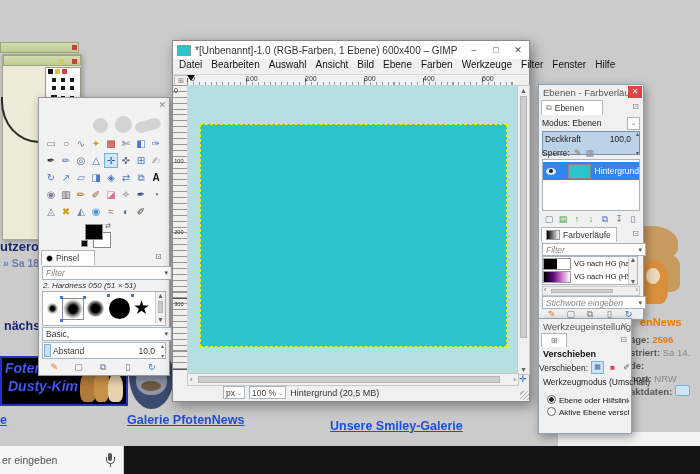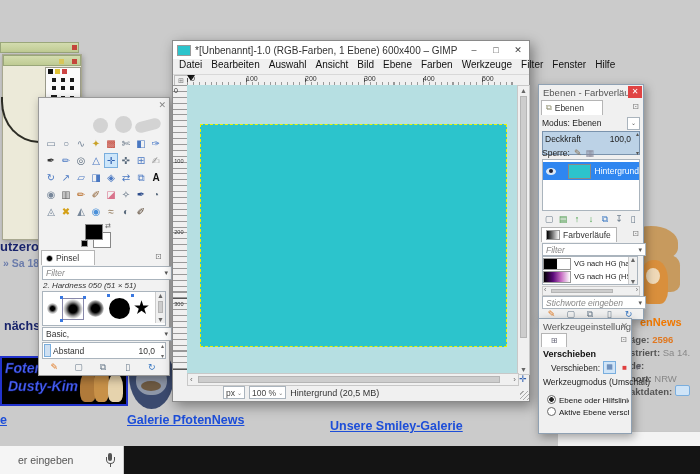--- a/index.html
+++ b/index.html
@@ -63,21 +63,21 @@
   .radio{width:7px;height:7px;border:1px solid #666;border-radius:50%;display:inline-block;
          vertical-align:-1px;margin-right:3px;background:#fff}
   .radio.on{background:radial-gradient(circle,#222 0 2px,#fff 2.6px)}
   
   .blink{font-weight:bold;color:#1d4ed8;text-decoration:underline;font-size:12.5px;white-space:nowrap}
   .navy{font-weight:bold;color:#19246b;white-space:nowrap}
   
   #taskbar{left:0;top:446px;width:700px;height:28px;background:#141414}
   #searchbox{position:absolute;left:0;top:0;width:123px;height:28px;background:#f5f5f5;border-right:1px solid #ccc;
              display:flex;align-items:center}
-  #search-text{font-size:10.5px;color:#555;margin-left:18px;flex:1;white-space:nowrap;overflow:hidden}
+  #search-text{font-size:10.5px;color:#555;margin-left:2px;flex:1;white-space:nowrap;overflow:hidden}
   
   .retrobar{background:linear-gradient(#d3dcae,#bfcb93);border:1px solid #9aa77a;height:11px}
   .dotgrid{display:grid;grid-template-columns:repeat(3,1fr);justify-items:center;align-items:center}
   .dot{width:4px;height:4px;background:#1a1a1a}
 </style>
 </head>
 <body>
 
 <div id="screen">
 
@@ -422,21 +422,21 @@
   </div>
 
   <div class="abs" id="tooloptions">
     <div class="panel-title">Werkzeugeinstellungen</div>
     <span class="closex">✕</span>
     <div class="abs tab" style="left:2px;top:14px;width:16px;height:13px;justify-content:center">
       <span style="font-size:8px;color:#667">⊞</span>
     </div>
     <span class="abs" style="right:4px;top:16px;font-size:8px;color:#777">⊡</span>
     <div class="abs" style="left:4px;top:30px;font-size:9px;font-weight:bold;color:#111">Verschieben</div>
-    <div class="abs" style="left:12px;top:42px;height:13px;display:flex;align-items:center;gap:3px">
+    <div class="abs" style="left:0;top:42px;height:13px;display:flex;align-items:center;gap:3px">
       <span class="small">Verschieben:</span>
       <span style="width:11px;height:11px;background:#cfe4f7;border:1px solid #79aede;font-size:7px;text-align:center;line-height:10px;color:#4a6fa5">▦</span>
       <span style="width:11px;height:11px;font-size:8px;text-align:center;line-height:11px;color:#e04040">■</span>
       <span style="width:11px;height:11px;font-size:8px;text-align:center;line-height:11px;color:#667">✐</span>
     </div>
     <div class="abs small" style="left:4px;top:58px">Werkzeugmodus (Umschalt)</div>
     <div class="abs" style="left:8px;top:70px;width:82px;overflow:hidden;white-space:nowrap">
       <span class="radio on"></span><span style="font-size:8px;color:#111">Ebene oder Hilfslinie auswähle</span>
     </div>
     <div class="abs" style="left:8px;top:82px;width:82px;overflow:hidden;white-space:nowrap">

